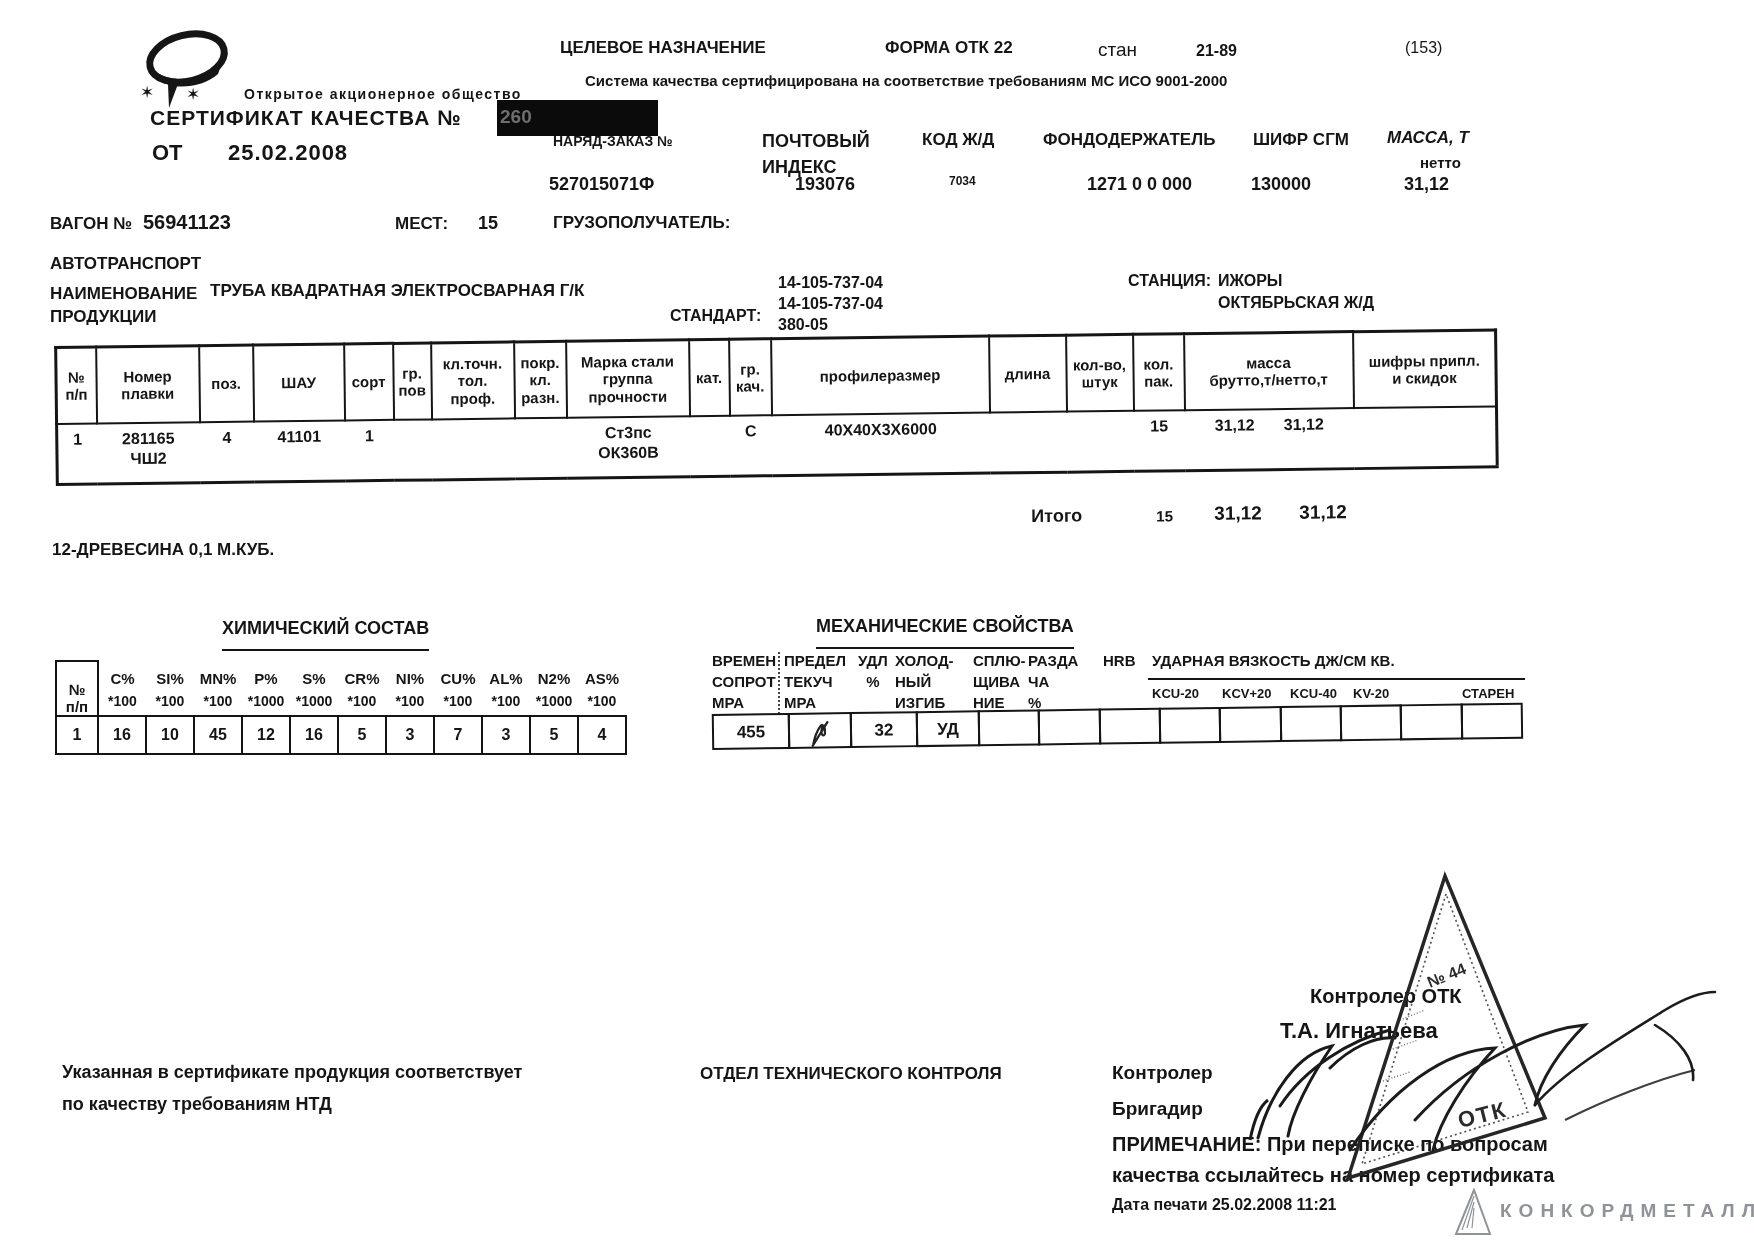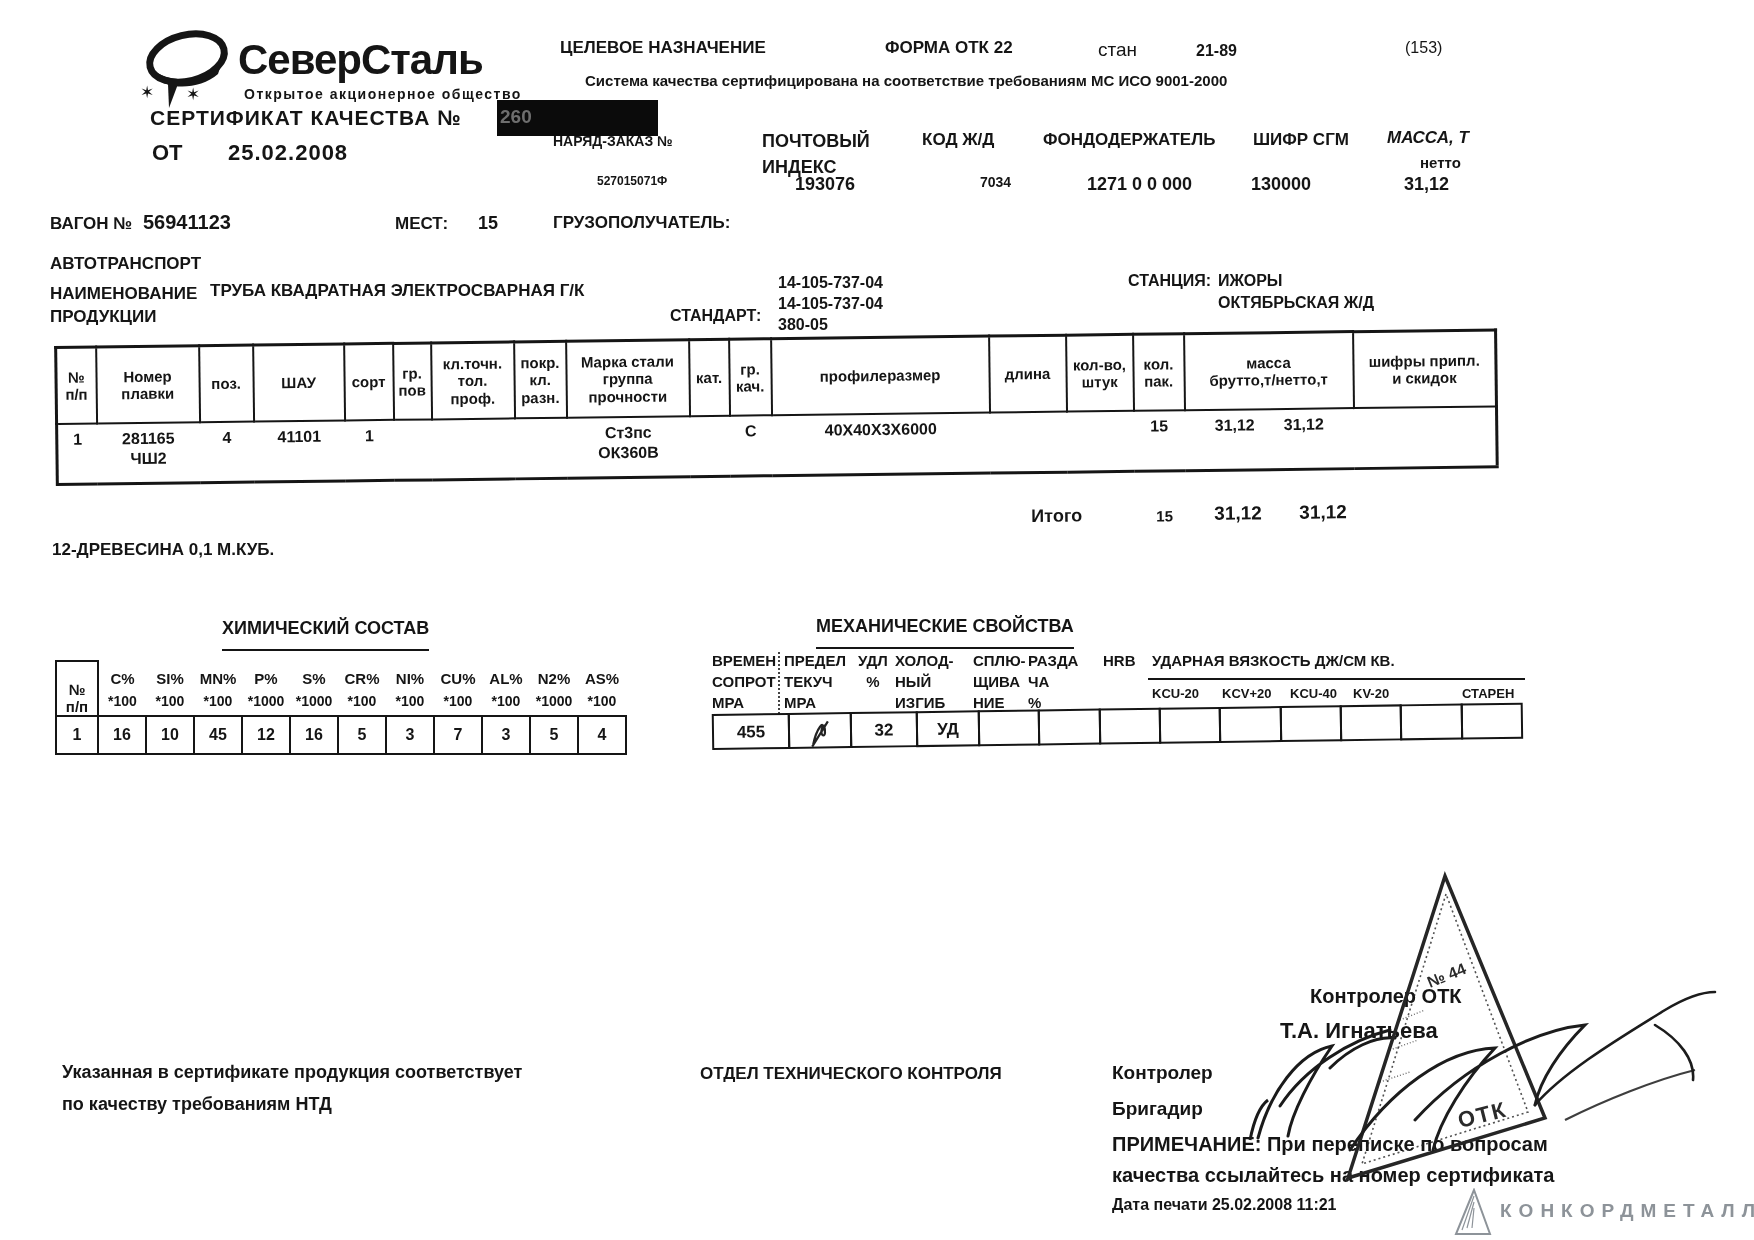--- a/index.html
+++ b/index.html
@@ -36,21 +36,20 @@
 
 <div class="sheet">
 
   <svg class="abs" style="left:138px;top:28px;" width="94" height="82" viewBox="0 0 94 82">
     <ellipse cx="49" cy="30" rx="38" ry="23" transform="rotate(-14 49 30)" fill="none" stroke="#151515" stroke-width="7"></ellipse>
     <path d="M16,42 C30,56 70,54 84,34 L80,46 C62,62 30,62 18,50 Z" fill="#151515"></path>
     <path d="M30,56 L40,56 L31,80 Z" fill="#151515"></path>
     <text x="2" y="70" font-size="17" fill="#151515">✶</text>
     <text x="48" y="72" font-size="17" fill="#151515">✶</text>
   </svg>
-  <div class="abs" style="left:238px;top:36px;font-size:42px;font-weight:800;letter-spacing:-1px;" data-bind="header.logo_text">СеверСталь</div>
   <div class="abs" style="left:244px;top:86px;font-size:14px;font-weight:700;letter-spacing:1.5px;" data-bind="header.logo_sub">Открытое  акционерное  общество</div>
   <div class="abs" style="left:150px;top:106px;font-size:21px;font-weight:700;letter-spacing:1px;" data-bind="header.cert_title">СЕРТИФИКАТ КАЧЕСТВА №</div>
   <div class="abs" style="left:152px;top:140px;font-size:22px;font-weight:800;" data-bind="header.from_label">ОТ</div>
   <div class="abs" style="left:228px;top:140px;font-size:22px;font-weight:800;letter-spacing:1px;" data-bind="header.cert_date">25.02.2008</div>
 
   <div class="abs" style="left:497px;top:100px;width:161px;height:36px;background:#0b0b0b;">
     <span style="position:absolute;left:3px;top:6px;font-size:19px;font-weight:700;color:#6e6e6e;" data-bind="header.redacted_digits">260</span>
   </div>
 
   <div class="abs" style="left:560px;top:38px;font-size:17px;font-weight:700;" data-bind="header.purpose_label">ЦЕЛЕВОЕ НАЗНАЧЕНИЕ</div>
@@ -62,23 +61,23 @@
 
   <div class="abs" style="left:553px;top:133px;font-size:14px;font-weight:700;" data-bind="fields.order_label">НАРЯД-ЗАКАЗ №</div>
   <div class="abs" style="left:762px;top:128px;font-size:18px;font-weight:700;line-height:26px;" data-bind="fields.postal_label">ПОЧТОВЫЙ
 ИНДЕКС</div>
   <div class="abs" style="left:922px;top:130px;font-size:17px;font-weight:700;" data-bind="fields.rail_label">КОД Ж/Д</div>
   <div class="abs" style="left:1043px;top:130px;font-size:17px;font-weight:700;" data-bind="fields.fund_label">ФОНДОДЕРЖАТЕЛЬ</div>
   <div class="abs" style="left:1253px;top:130px;font-size:17px;font-weight:700;" data-bind="fields.sgm_label">ШИФР СГМ</div>
   <div class="abs" style="left:1387px;top:128px;font-size:17px;font-weight:700;font-style:italic;" data-bind="fields.mass_label">МАССА, Т</div>
   <div class="abs" style="left:1420px;top:154px;font-size:15px;font-weight:700;" data-bind="fields.mass_sub">нетто</div>
 
-  <div class="abs" style="left:549px;top:174px;font-size:12px;font-weight:800;margin-left:48px;" data-bind="fields.order_value">527015071Ф</div>
+  <div class="abs" style="left:549px;top:174px;font-size:18px;font-weight:800;" data-bind="fields.order_value">527015071Ф</div>
   <div class="abs" style="left:795px;top:174px;font-size:18px;font-weight:800;" data-bind="fields.postal_value">193076</div>
-  <div class="abs" style="left:980px;top:174px;font-size:14px;font-weight:800;" data-bind="fields.rail_value">7034</div>
+  <div class="abs" style="left:949px;top:174px;font-size:12px;font-weight:800;" data-bind="fields.rail_value">7034</div>
   <div class="abs" style="left:1087px;top:174px;font-size:18px;font-weight:800;" data-bind="fields.fund_value">1271 0 0 000</div>
   <div class="abs" style="left:1251px;top:174px;font-size:18px;font-weight:800;" data-bind="fields.sgm_value">130000</div>
   <div class="abs" style="left:1404px;top:174px;font-size:18px;font-weight:800;" data-bind="fields.mass_value">31,12</div>
 
   <div class="abs" style="left:50px;top:214px;font-size:17px;font-weight:700;" data-bind="shipment.wagon_label">ВАГОН №</div>
   <div class="abs" style="left:143px;top:211px;font-size:20px;font-weight:800;" data-bind="shipment.wagon_value">56941123</div>
   <div class="abs" style="left:395px;top:214px;font-size:17px;font-weight:700;" data-bind="shipment.places_label">МЕСТ:</div>
   <div class="abs" style="left:478px;top:213px;font-size:18px;font-weight:800;" data-bind="shipment.places_value">15</div>
   <div class="abs" style="left:553px;top:213px;font-size:17px;font-weight:700;" data-bind="shipment.consignee_label">ГРУЗОПОЛУЧАТЕЛЬ:</div>
   <div class="abs" style="left:50px;top:254px;font-size:17px;font-weight:700;" data-bind="shipment.transport_label">АВТОТРАНСПОРТ</div>

